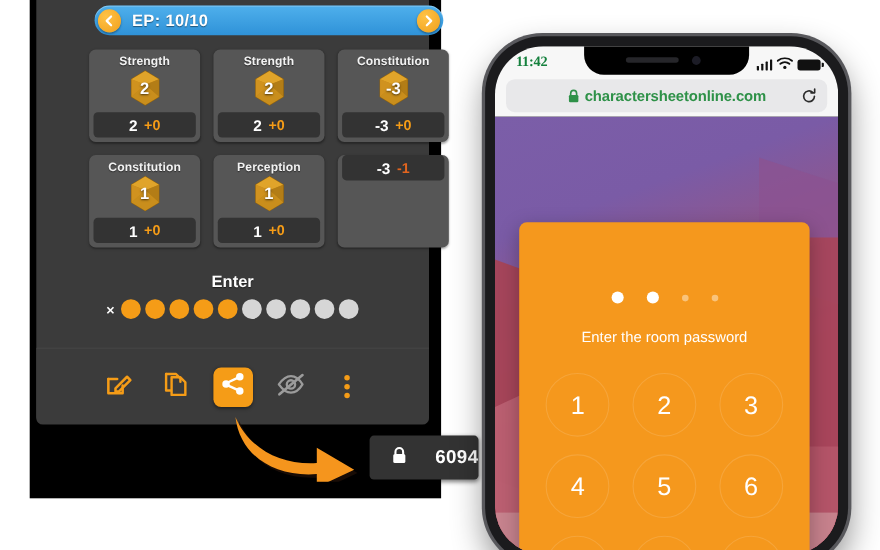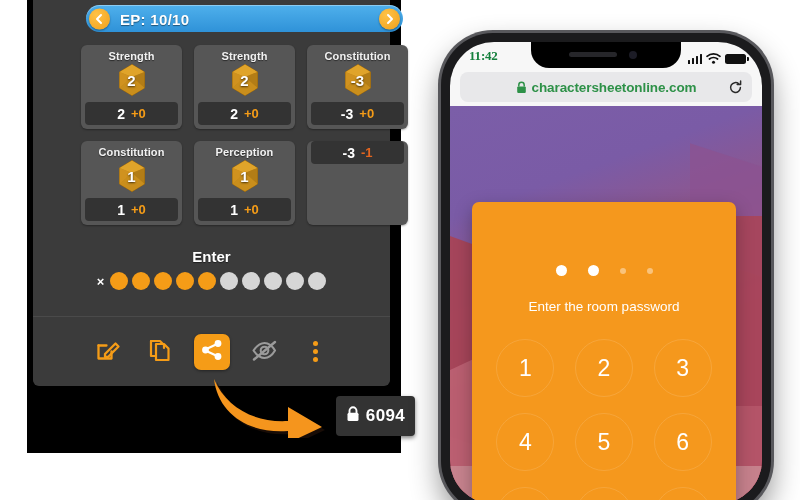--- a/index.html
+++ b/index.html
@@ -125,22 +125,23 @@
   .dots-v{display:flex;flex-direction:column;gap:3px;align-items:center;}
   .dots-v i{width:5px;height:5px;border-radius:50%;background:#f59c17;display:block;}
 
   
   .big-arrow{position:absolute;left:198px;top:372px;width:140px;height:66px;}
 
   
   .code-badge{
     position:absolute;left:336px;top:396px;width:79px;height:40px;
     background:#333333;border-radius:4px;
-    display:flex;align-items:center;justify-content:center;gap:6px;
+    display:flex;align-items:center;justify-content:space-between;gap:6px;
     box-shadow:0 2px 4px rgba(0,0,0,.5);
+    padding-left:20px;
   }
   .code-text{color:#ffffff;font-size:17px;font-weight:bold;letter-spacing:.4px;}
 
   
   .phone{
     position:absolute;left:441px;top:33px;width:330px;height:480px;
     border-radius:52px;
     background:#1b1b1d;
     box-shadow:0 0 0 3px #58585c, 0 14px 30px rgba(0,0,0,.45);
     padding:9px;box-sizing:border-box;

